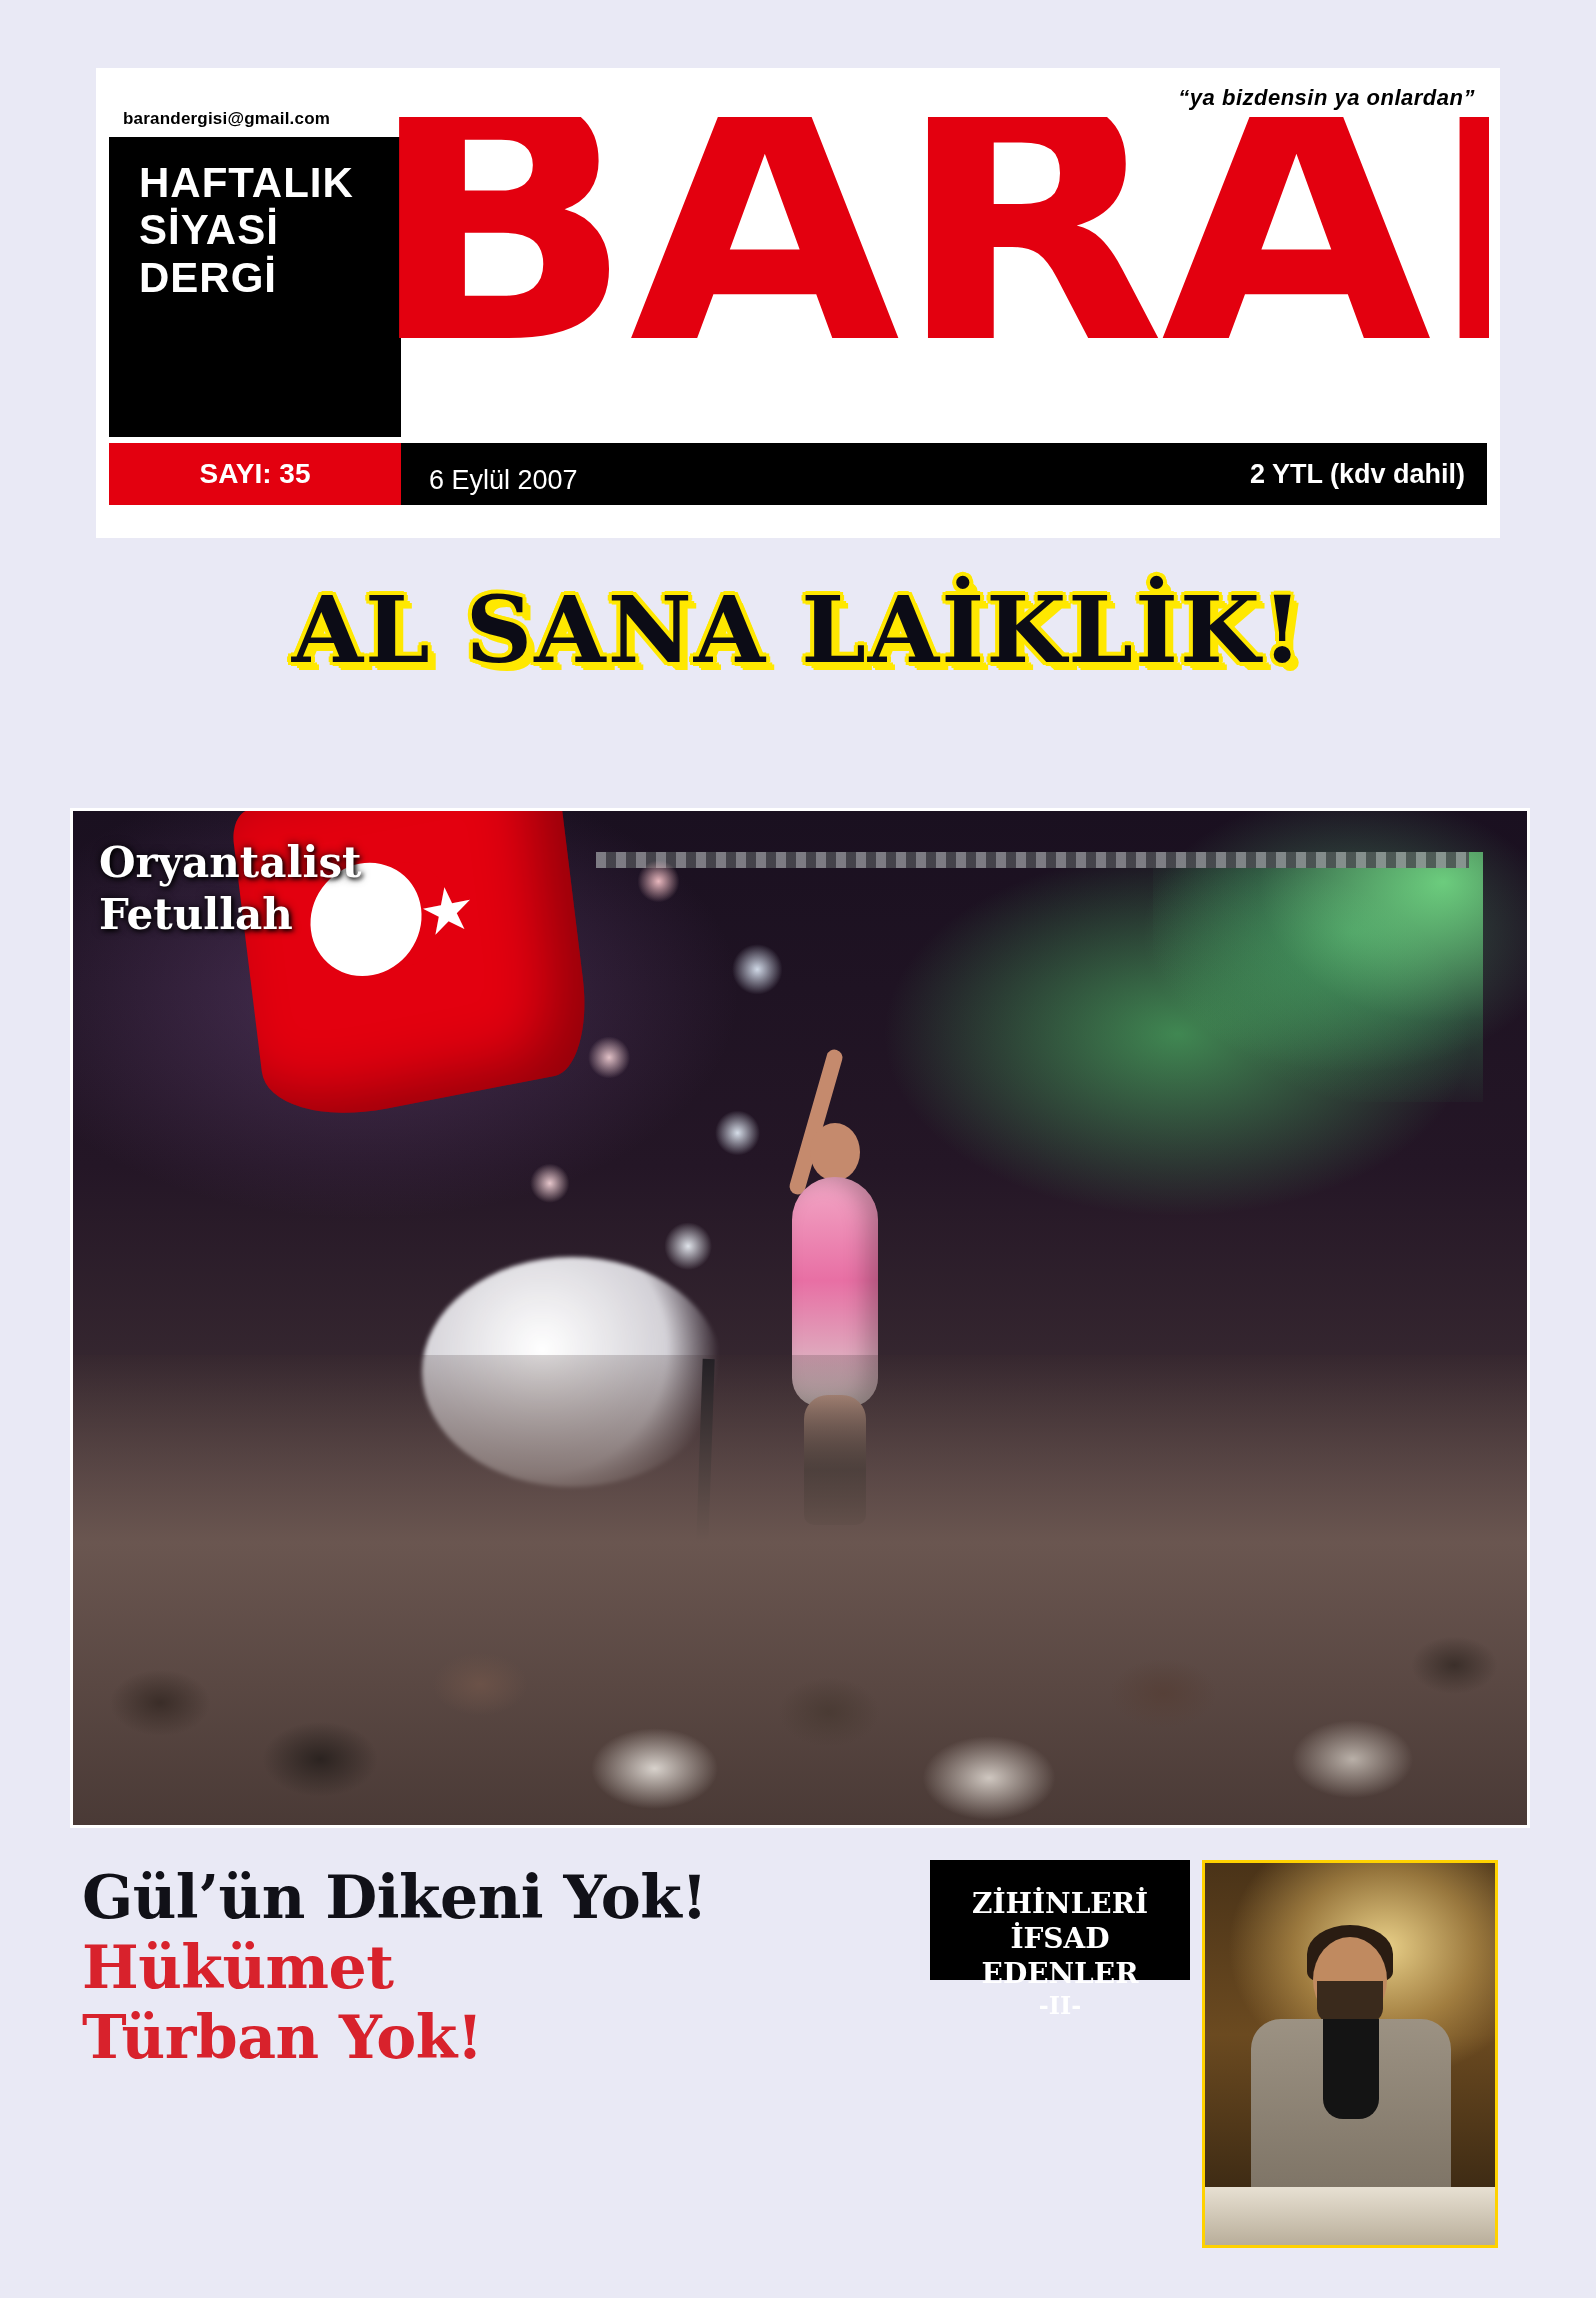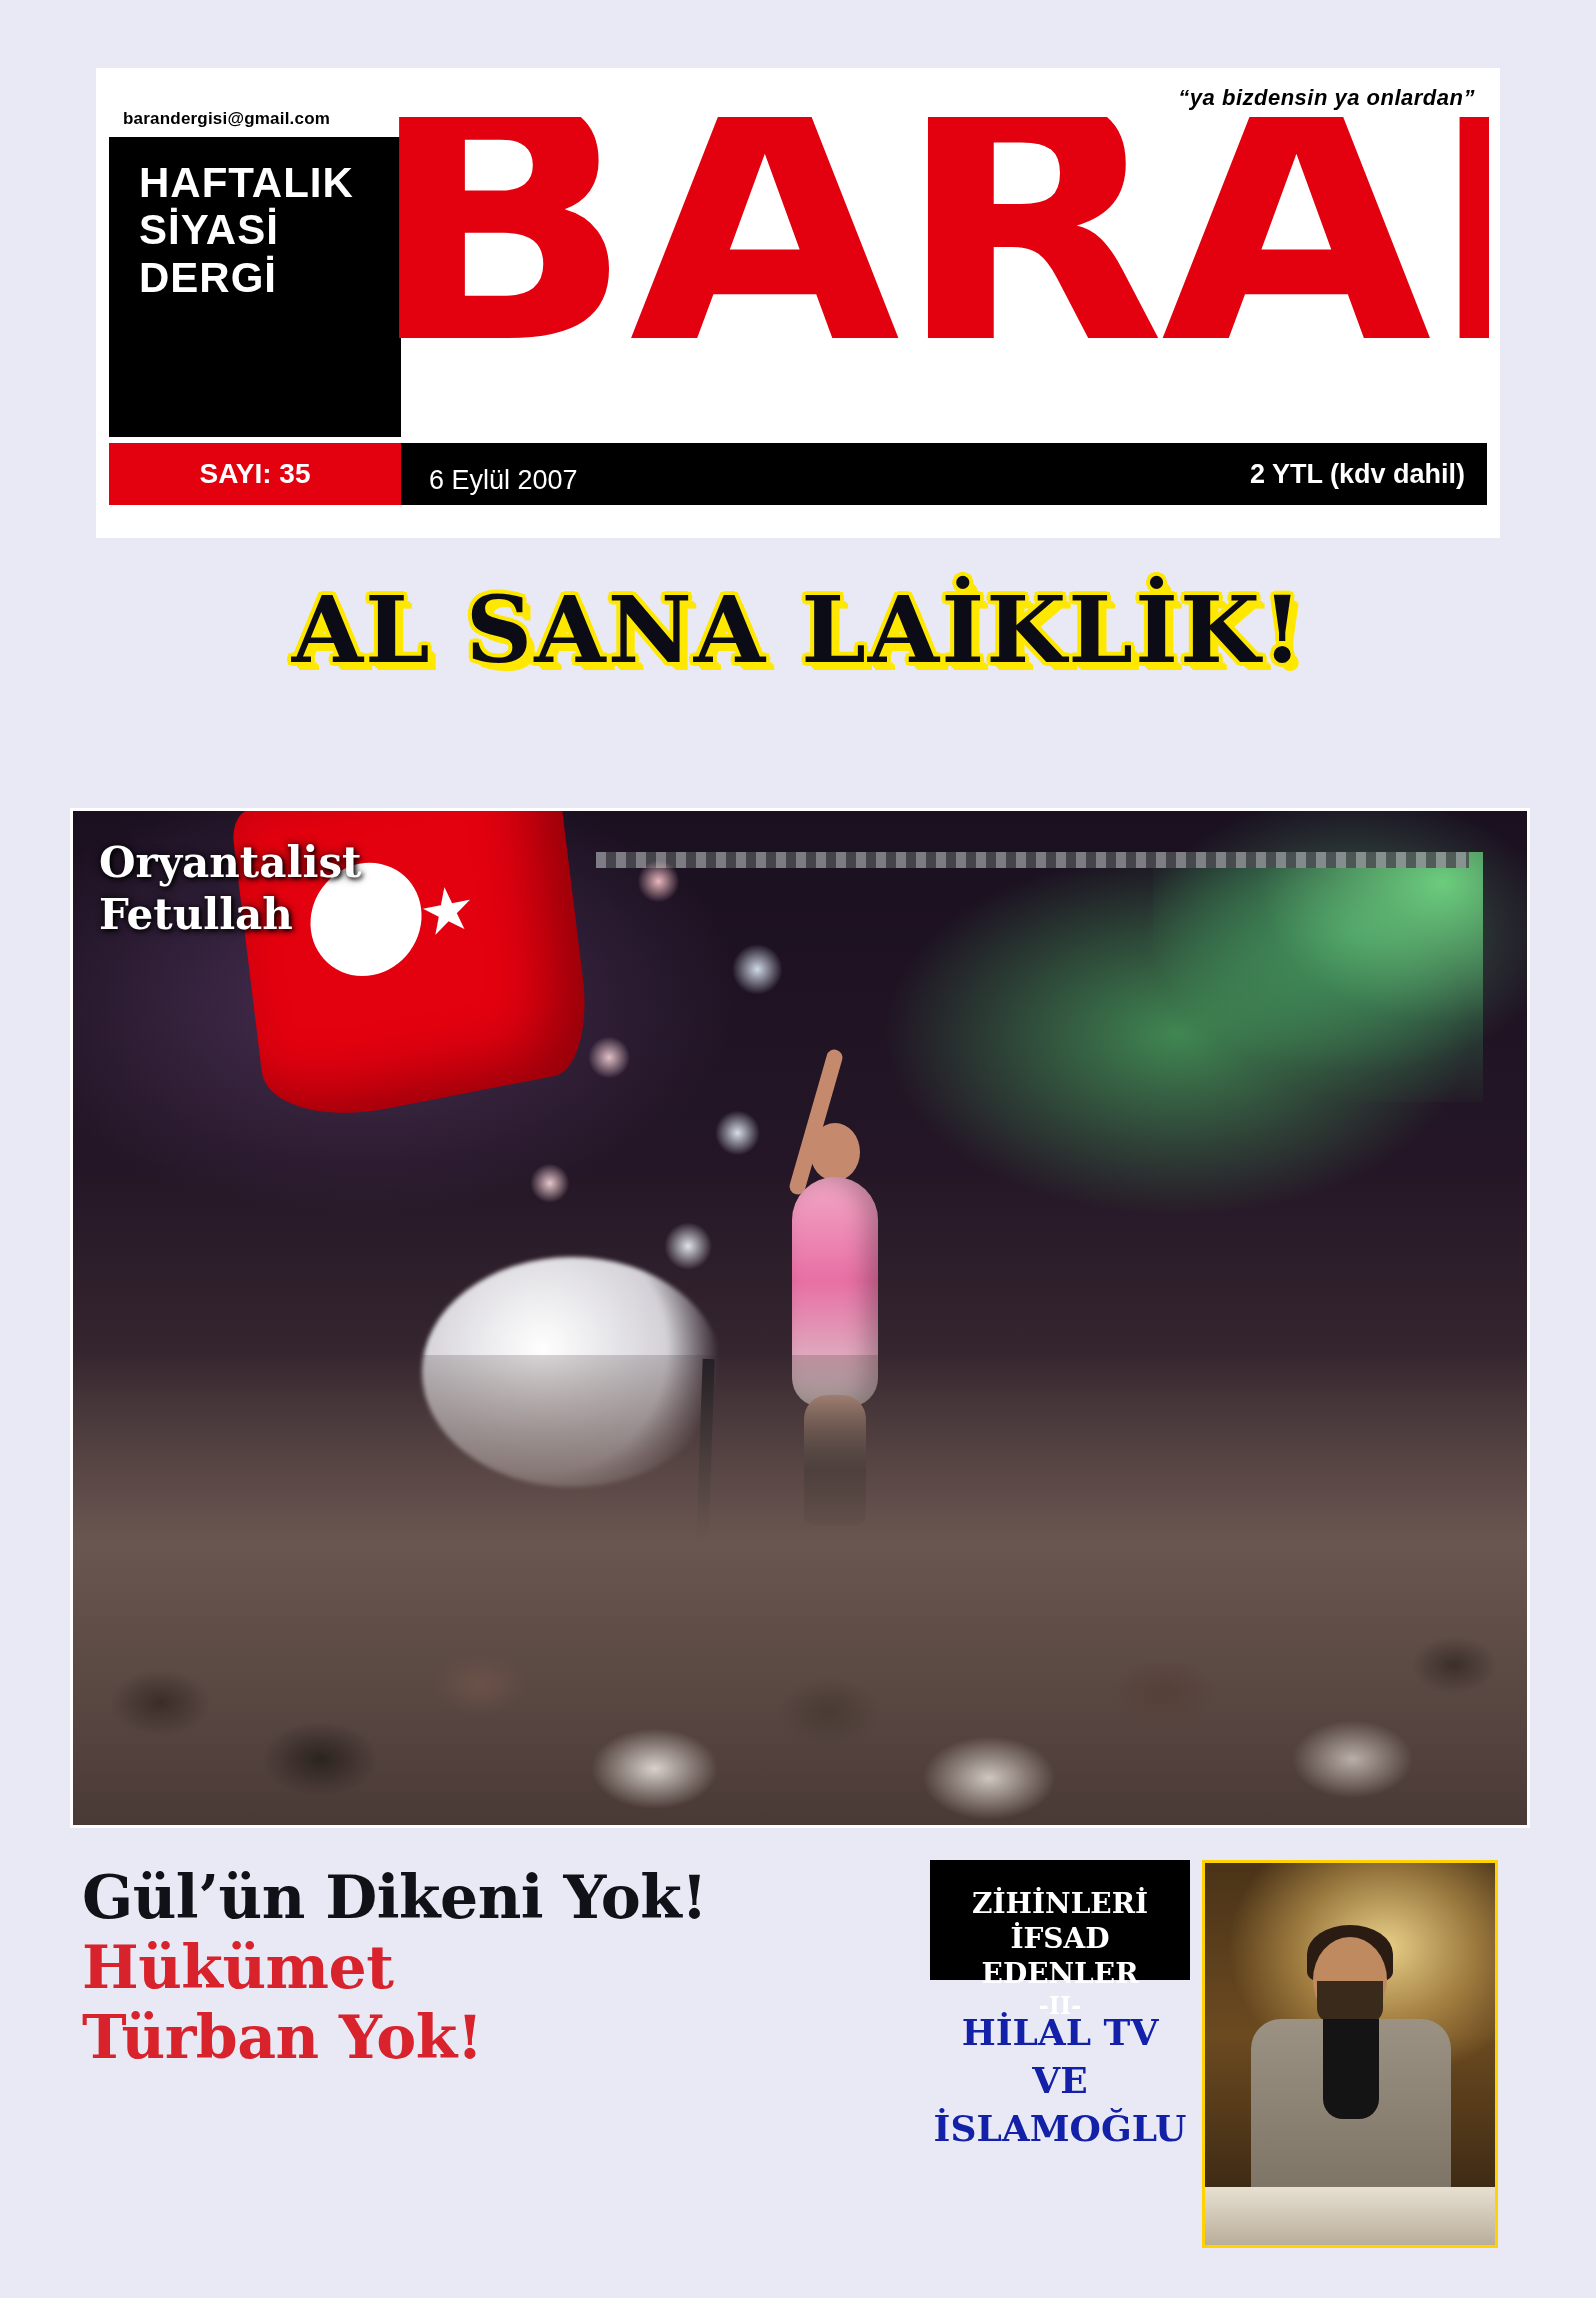--- a/index.html
+++ b/index.html
@@ -529,25 +529,20 @@
     <div class="bl-line bl-red">Hükümet</div>
     <div class="bl-line bl-red">Türban Yok!</div>
   </div>
 
   <div class="bottom-right">
     <div class="br-blackbox">
       <div>ZİHİNLERİ</div>
       <div>İFSAD EDENLER</div>
       <div class="sub">-II-</div>
     </div>
-    <div class="br-bluetext">
-      <div>HİLAL TV</div>
-      <div>VE</div>
-      <div>İSLAMOĞLU</div>
-    </div>
     <div class="br-photo">
       <div class="brp-bg"></div>
       <div class="brp-man-hair"></div>
       <div class="brp-man-head"></div>
       <div class="brp-man-beard"></div>
       <div class="brp-man-body"></div>
       <div class="brp-man-shirt"></div>
       <div class="brp-desk"></div>
     </div>
   </div>

